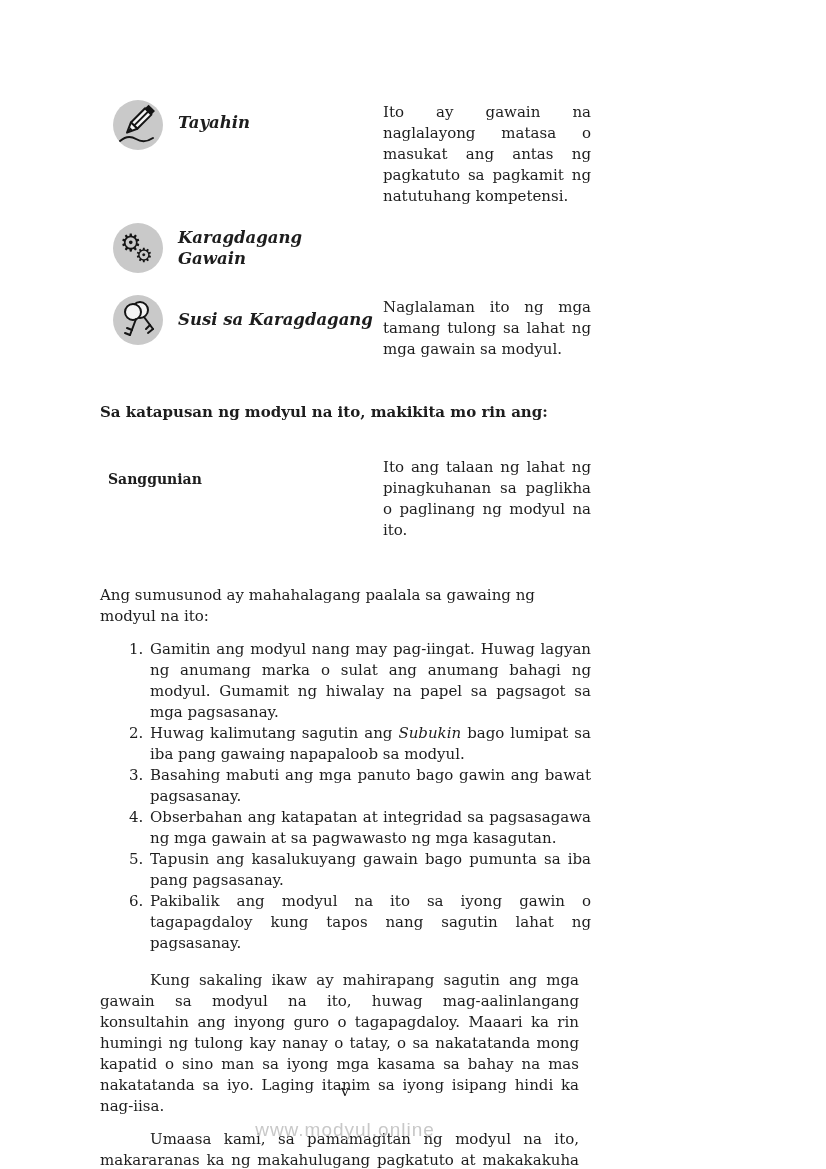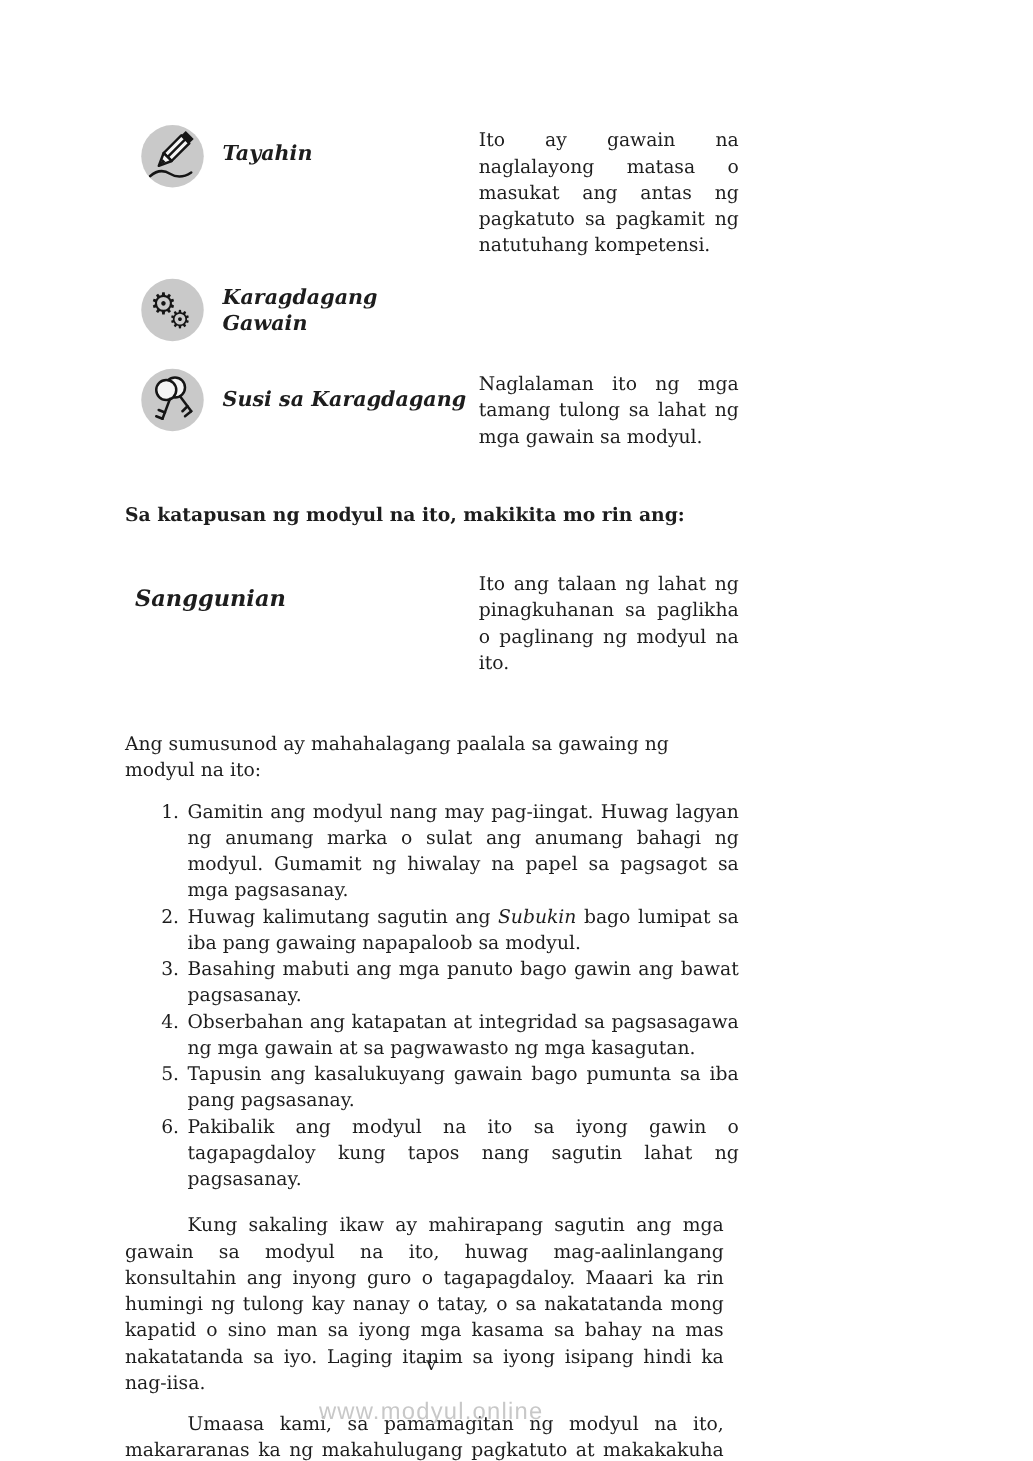--- a/index.html
+++ b/index.html
@@ -42,21 +42,21 @@
   .gear { position: absolute; color: #151515; font-family: "DejaVu Sans", sans-serif; line-height: 1; }
   .gear.g1 { font-size: 24px; left: 7px; top: 8px; }
   .gear.g2 { font-size: 20px; left: 22px; top: 22px; }
 
   
   .intro { margin: 42px 0 0 0; font-weight: bold; }
   .sanggunian-row { display: flex; margin-top: 34px; }
   .sang-label {
     width: 283px; flex: 0 0 283px;
     padding: 12px 0 0 8px; box-sizing: border-box;
-    font-weight: bold; font-style: italic; font-size: 18px;
+    font-weight: bold; font-size: 14px;
   }
   .sang-desc { flex: 1 1 auto; text-align: justify; }
 
   
   .reminders-heading { margin: 44px 0 0 0; }
   ol.reminders { margin: 12px 0 0 0; padding: 0 0 0 48px; }
   ol.reminders li { text-align: justify; margin: 0; padding-left: 2px; }
   .em { font-style: italic; }
 
   

